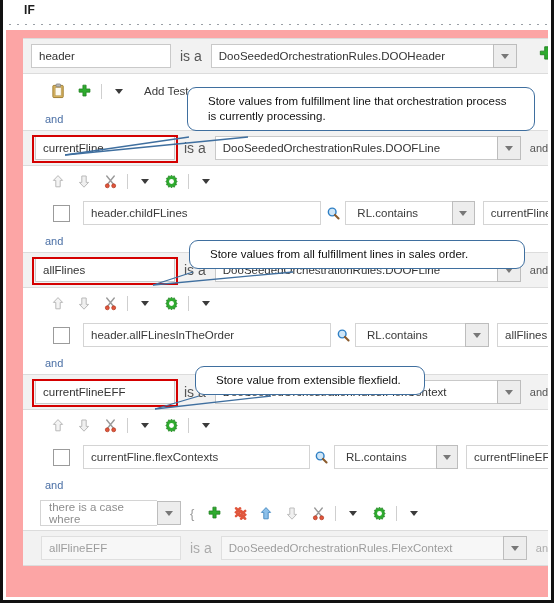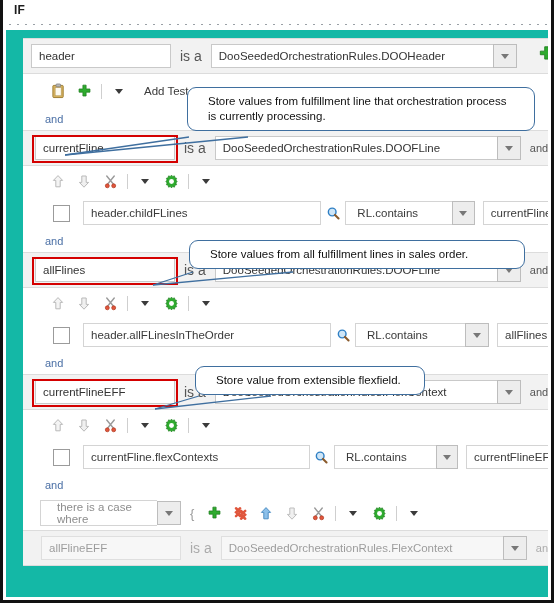--- a/index.html
+++ b/index.html
@@ -12,32 +12,32 @@
   
   .frame{
     position:absolute;left:0;top:0;width:554px;height:603px;
     box-sizing:border-box;
     border-left:3px solid #111;
     border-right:3px solid #111;
     border-bottom:3px solid #111;
     background:#fff;
   }
   .if-label{
-    position:absolute;left:11px;top:3px;
+    position:absolute;left:21px;top:3px;
     font-size:12px;font-weight:bold;color:#1d1d1d;letter-spacing:.2px;
   }
   .dotted-rule{
     position:absolute;left:6px;top:24px;width:544px;height:1px;
     background-image:linear-gradient(to right,#9aa0a6 0 2px,transparent 2px 8px);
     background-size:8px 1px;background-repeat:repeat-x;
   }
   
   .body{
     position:absolute;left:3px;top:30px;right:3px;bottom:3px;
-    background:#14b8a6;overflow:hidden;
+    background:#fca5a5;overflow:hidden;
   }
   .pane{
     position:absolute;left:17px;top:8px;width:534px;
     background:#fff;
   }
   
   .row{position:relative;box-sizing:border-box;}
 
   
   .isa-row{
@@ -106,21 +106,21 @@
   .mag{width:24px;display:flex;align-items:center;justify-content:center;flex:0 0 auto;}
 
   
   .and-conn{height:22px;font-size:11px;color:#4a6fa5;padding-left:22px;display:flex;align-items:center;}
   .and-conn.deep{padding-left:22px;}
 
   
   .case-row{height:34px;display:flex;align-items:center;padding-left:17px;background:#fff;}
   .case-sel{
     box-sizing:border-box;width:117px;height:26px;background:#fff;border:1px solid #d4d4d4;
-    border-right:none;display:flex;align-items:center;padding:0 16px;font-size:11.5px;color:#8d8d8d;
+    border-right:none;display:flex;align-items:center;padding:0 8px;font-size:11.5px;color:#8d8d8d;
   }
   .brace{font-size:13px;color:#9a9a9a;margin:0 7px 0 9px;}
 
   
   .callout{
     position:absolute;box-sizing:border-box;
     background:#fff;border:1.4px solid #3f6f9f;border-radius:9px;
     font-size:11.5px;color:#111;line-height:15px;
     padding:6px 20px;z-index:40;
   }

